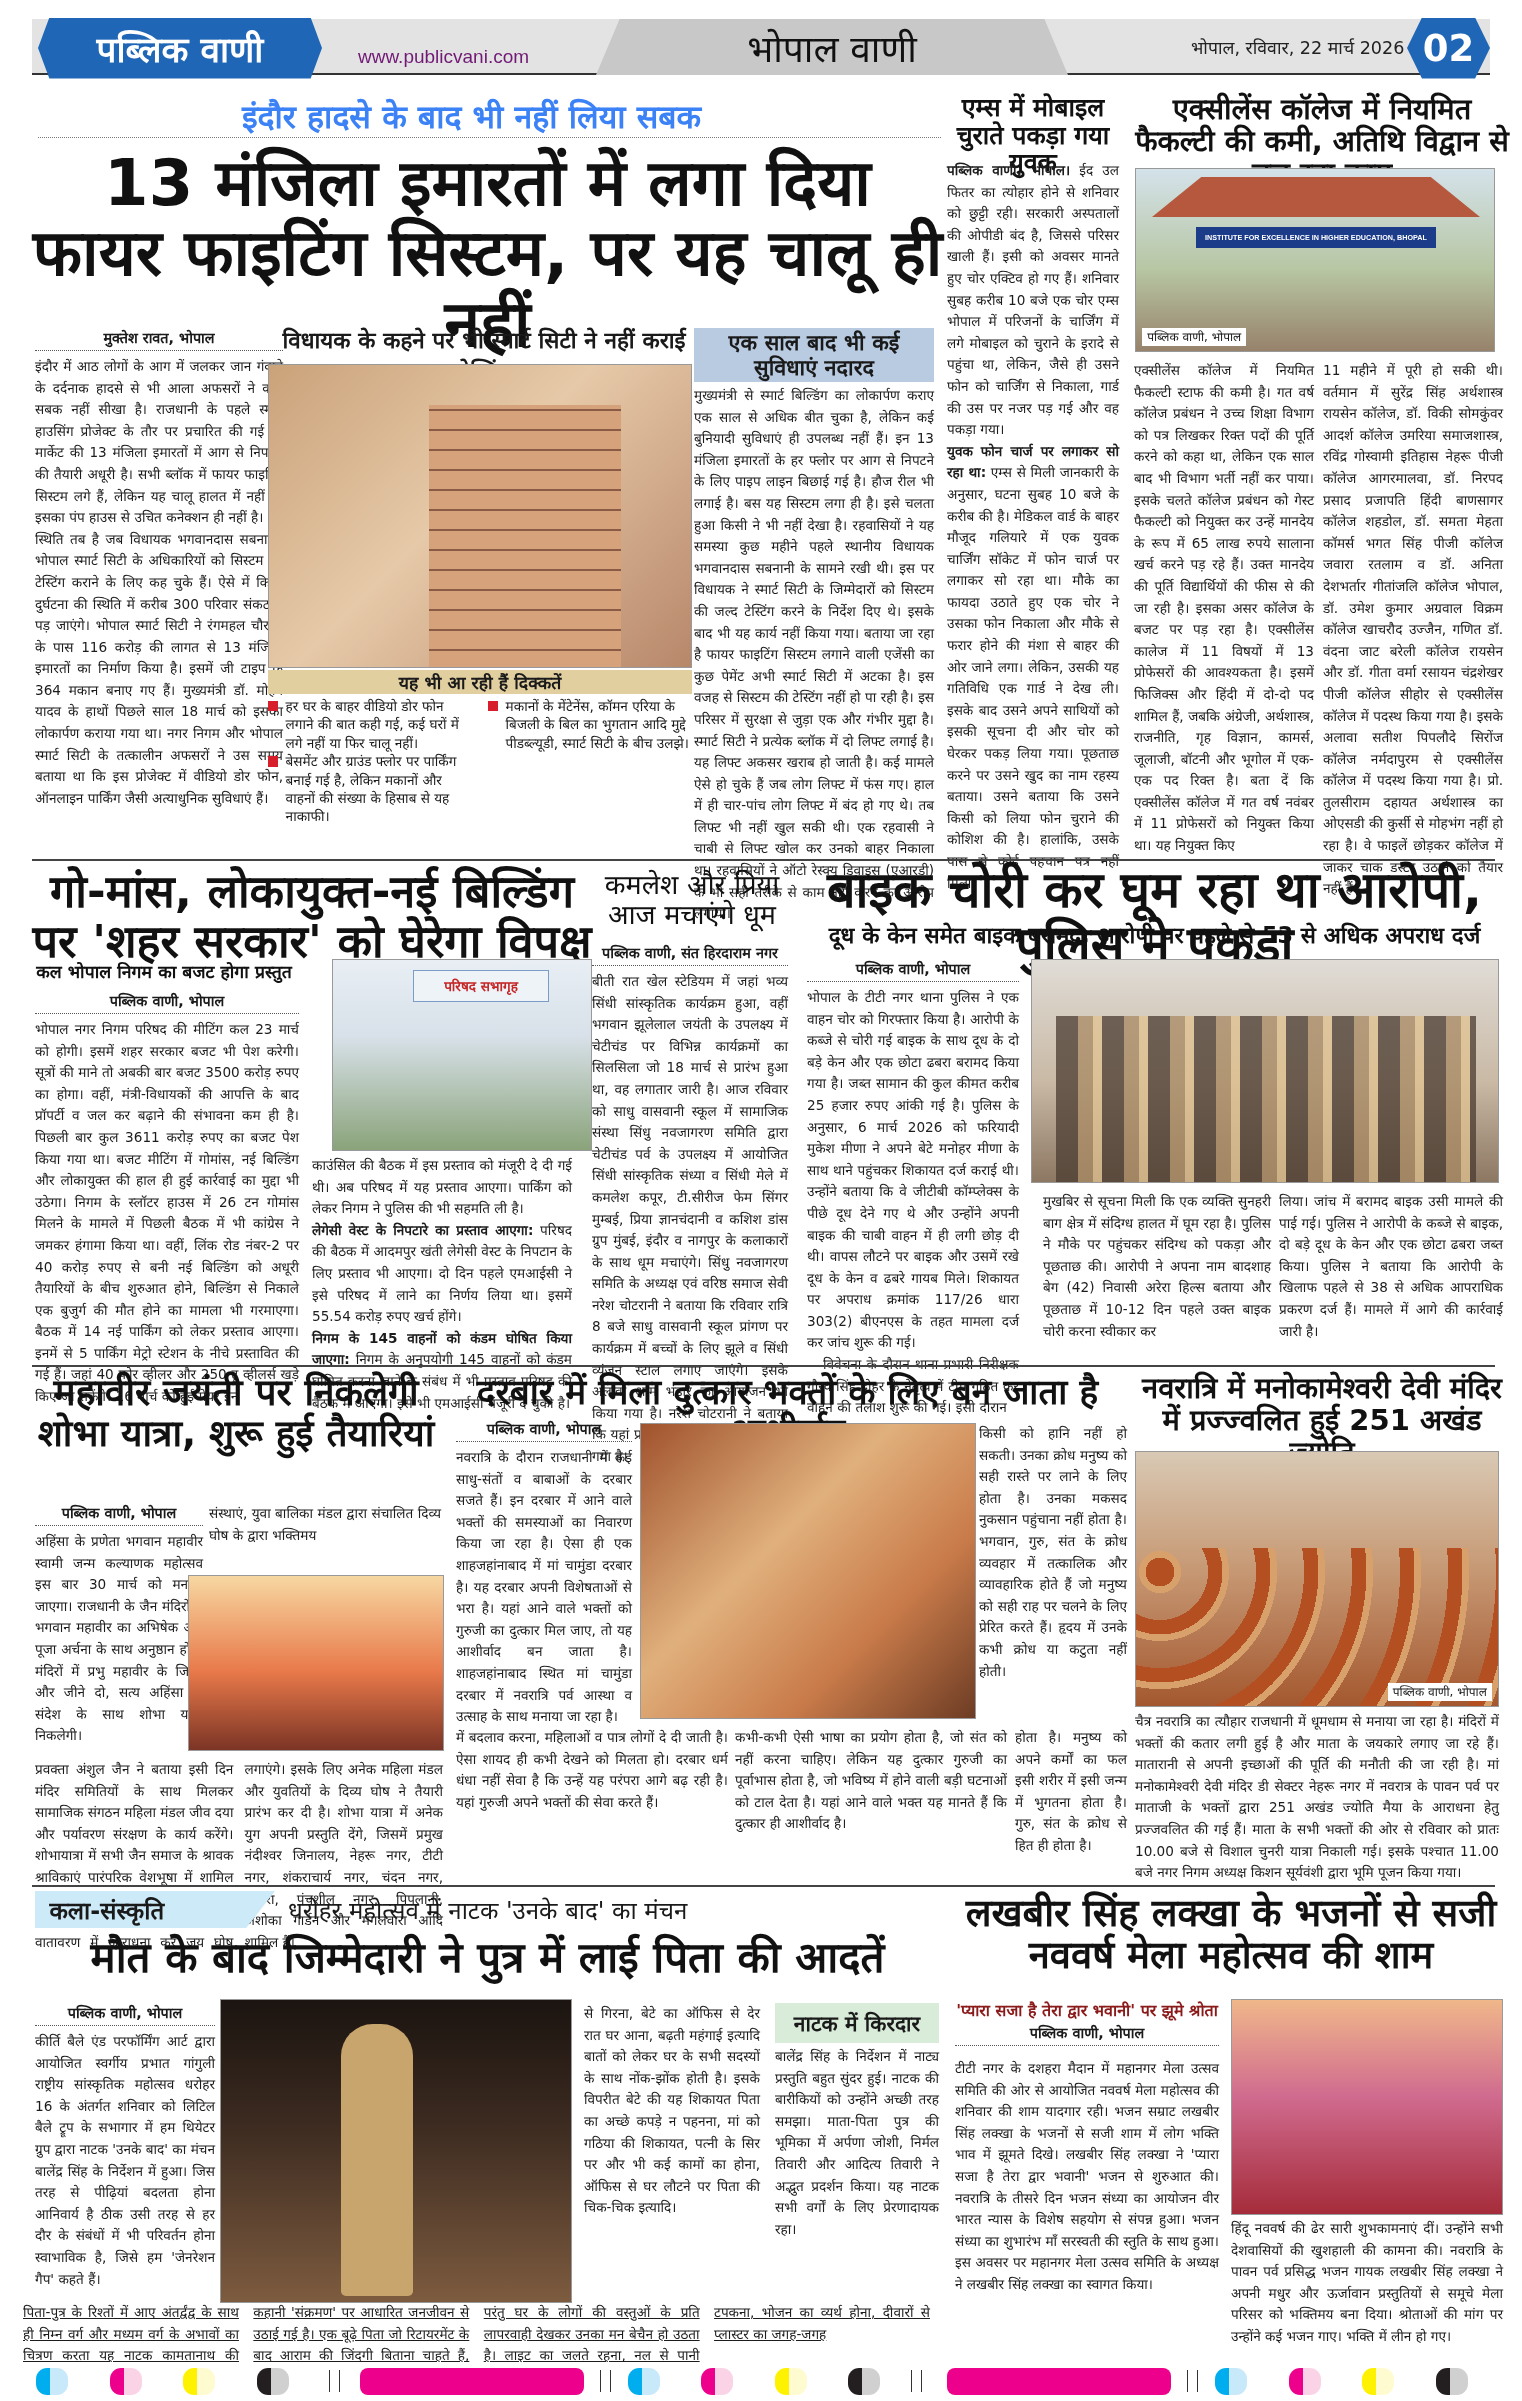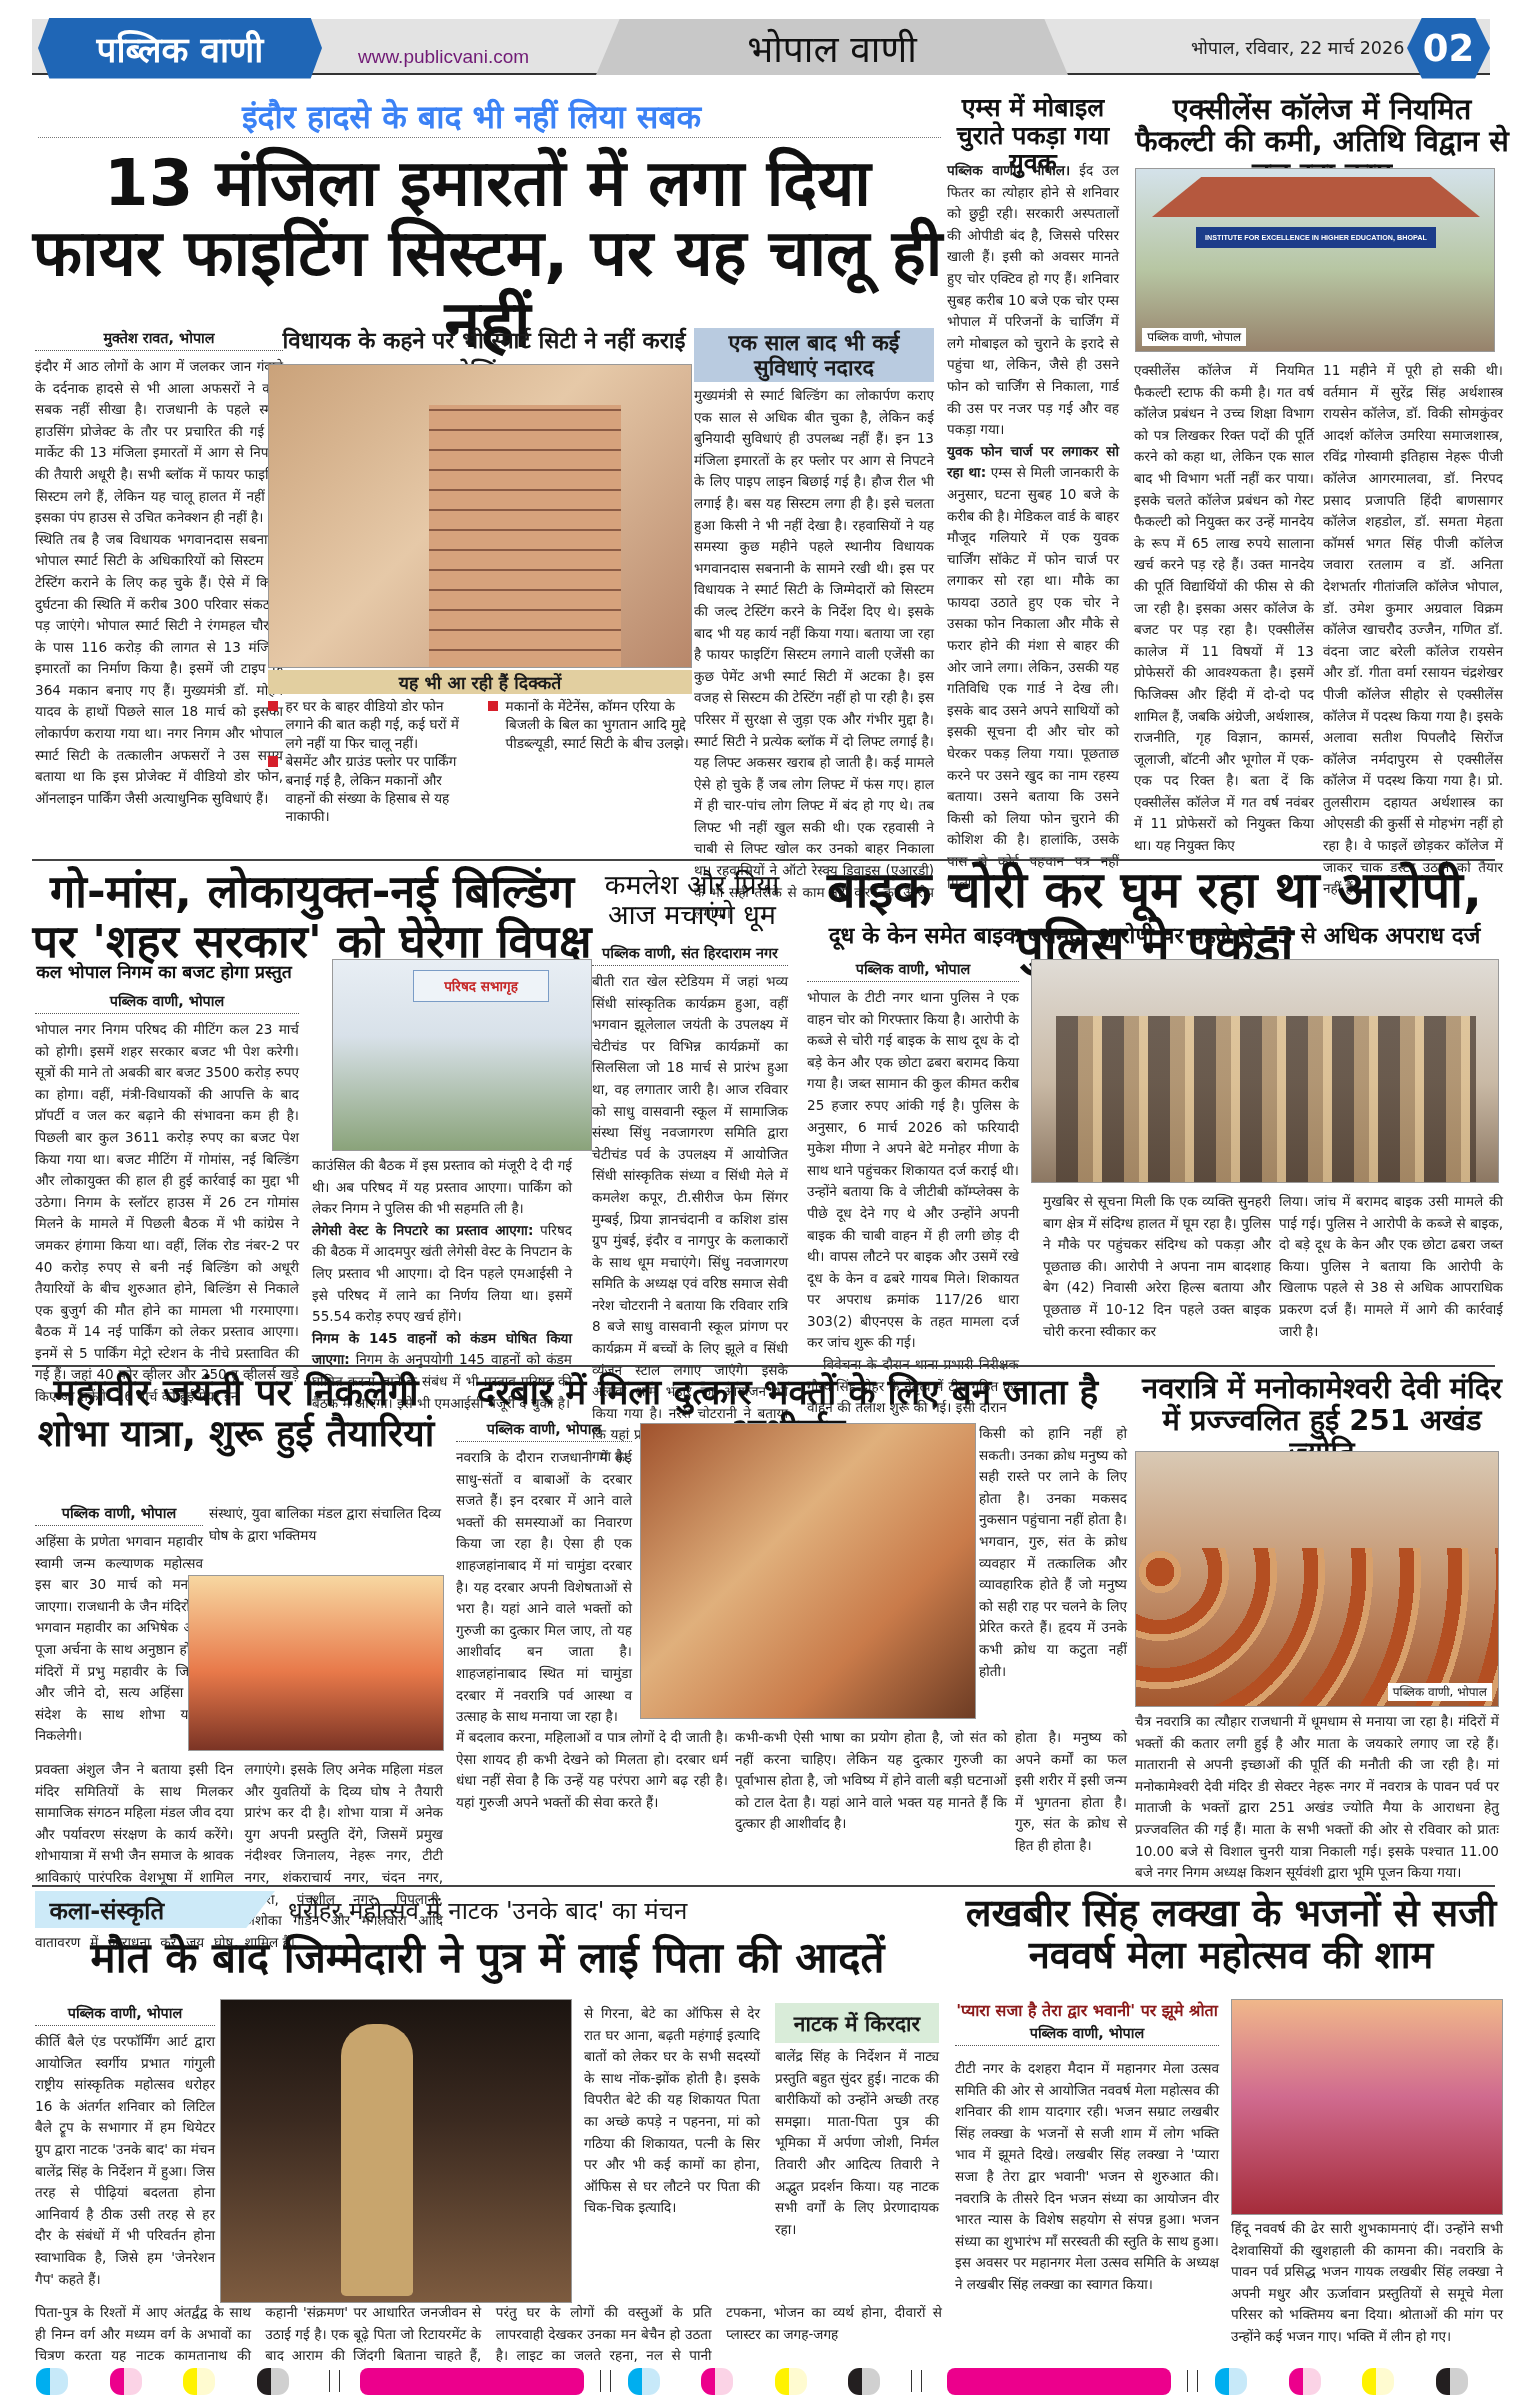--- a/index.html
+++ b/index.html
@@ -111,21 +111,21 @@
                  display: flex; align-items: center; padding-left: 14.4px; clip-path: polygon(0 0,100% 0,88% 100%,0 100%); }
   #kicker-10 { left: 288px; top: 1893px; width: 624px; font-size: 24px; }
   #headline-10 { left: 32px; top: 1935px; width: 911px; text-align: center; font-size: 42px; }
   #story10-col1 { left: 35px; top: 2003px; width: 180px; }
   #photo-10 { left: 220px; top: 1999px; width: 352px; height: 304px; background: linear-gradient(180deg,#1b1410 0,#3b2a20 40%,#7d5b3f 100%); }
   #photo-10-actor { position:absolute; left:120px; top:24px; width:72px; height:272px; background:#c8a56d; border-radius:32px 32px 4.8px 4.8px; }
   #story10-col2 { left: 584px; top: 2003px; width: 176px; }
   #box-10 { left: 775px; top: 2003px; width: 164px; height: 40px; background: #d9ecd9; font-size: 21px; font-weight: bold;
             display: flex; align-items: center; justify-content: center; }
   #story10-col3 { left: 775px; top: 2046px; width: 164px; }
-  #story10-bottom { left: 35px; top: 2302px; width: 907px; columns: 4; column-gap: 14.4px; }
+  #story10-bottom { left: 23px; top: 2302px; width: 907px; columns: 4; column-gap: 14.4px; text-decoration: underline; }
 
   #headline-11 { left: 955px; top: 1893px; width: 552px; text-align: center; font-size: 38px; }
   #kicker-11 { left: 955px; top: 1999px; width: 264px; text-align: center; font-size: 16px; font-weight: bold; color: #8b1a1a; }
   #byline-11 { left: 955px; top: 2023px; width: 264px; }
   #story11-col1 { left: 955px; top: 2058px; width: 264px; }
   #photo-11 { left: 1231px; top: 1999px; width: 272px; height: 216px; background: linear-gradient(180deg,#f0b78a 0,#d06b8f 45%,#a52c3a 100%); }
   #story11-col2 { left: 1231px; top: 2218px; width: 272px; }
 
   
   #color-bar { left: 0; top: 2368px; width: 1522px; height: 27px; }

